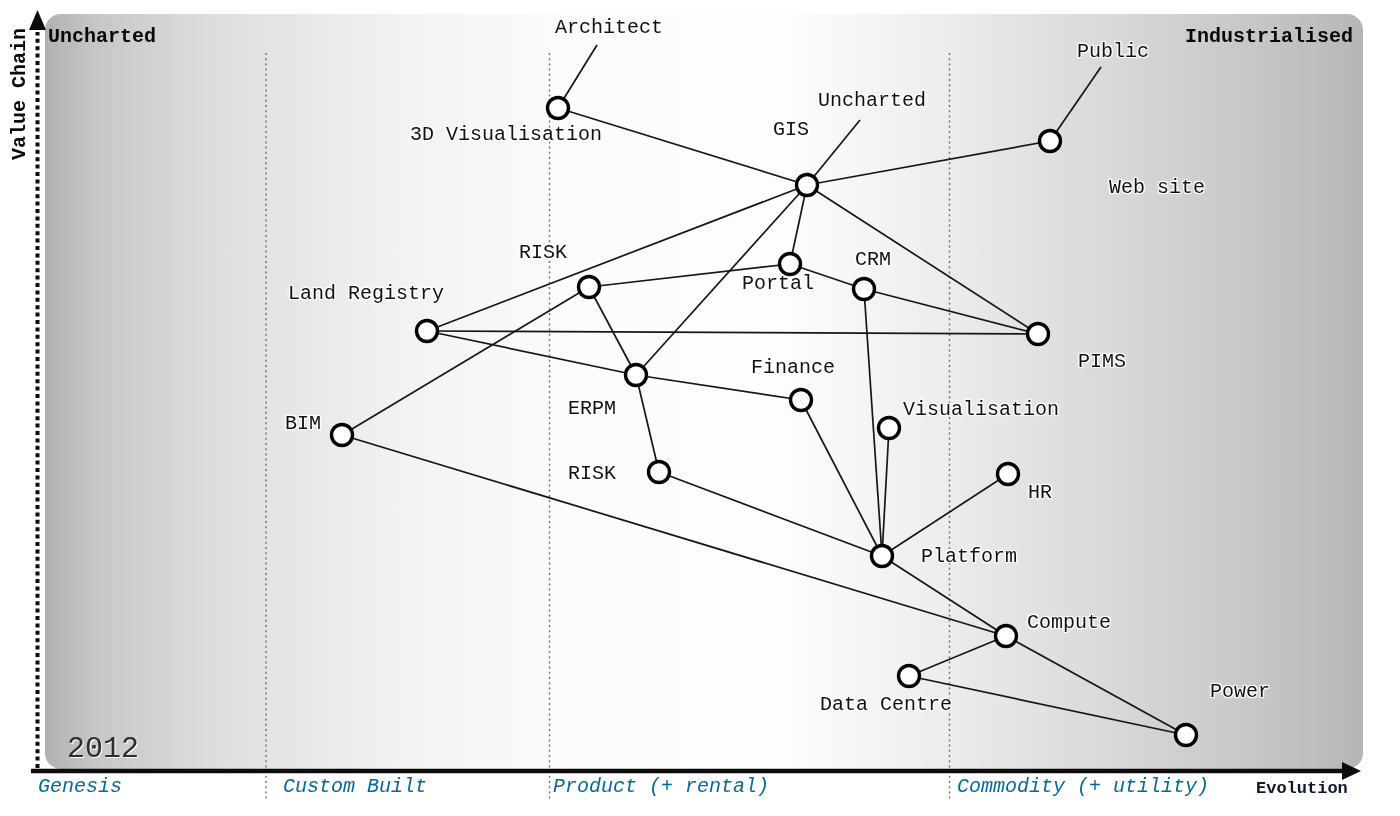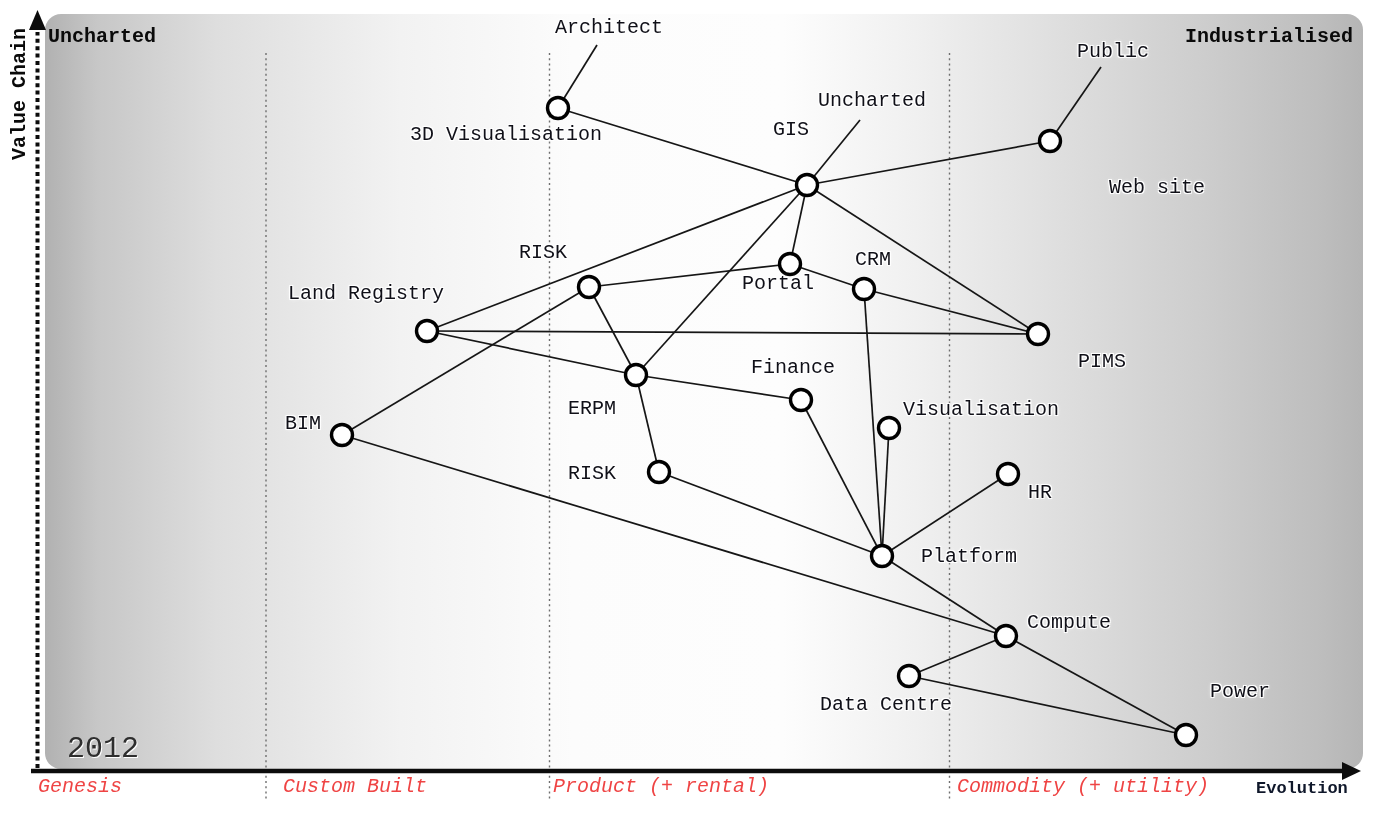--- a/index.html
+++ b/index.html
@@ -11,21 +11,21 @@
   svg#graph{position:absolute;left:0;top:0;width:1400px;height:816px;}
   .sep{stroke:#6e6e6e;stroke-width:1.4;stroke-dasharray:2 3.2;fill:none;}
   .edge{stroke:#161616;stroke-width:1.7;fill:none;}
   .node{fill:#ffffff;stroke:#000000;stroke-width:3.4;}
   .axis{stroke:#0c0c0c;stroke-width:4.5;fill:none;}
   .yaxis{stroke:#0c0c0c;stroke-width:4;stroke-dasharray:4 3.4;fill:none;}
   .arrow{fill:#0c0c0c;stroke:none;}
   .label{position:absolute;font-size:20px;line-height:22px;color:#101018;white-space:nowrap;
          text-shadow:-1px -1px 0 #fff,1px -1px 0 #fff,-1px 1px 0 #fff,1px 1px 0 #fff,0 0 4px #fff;}
   .corner{position:absolute;font-size:20px;line-height:22px;font-weight:bold;color:#0a0a0a;white-space:nowrap;}
-  .stage{position:absolute;font-size:20px;line-height:22px;font-style:italic;color:#ef4444;white-space:nowrap;}
+  .stage{position:absolute;font-size:20px;line-height:22px;font-style:italic;color:#0369a1;white-space:nowrap;}
   .evo{position:absolute;font-size:17px;font-weight:bold;color:#0f172a;white-space:nowrap;}
   #value-chain{position:absolute;left:8px;top:160px;transform:rotate(-90deg);transform-origin:0 0;
                font-size:20px;font-weight:bold;color:#0a0a0a;white-space:nowrap;}
   #year{position:absolute;left:46px;top:733px;font-size:30px;line-height:32px;color:#2e2e2e;
         text-shadow:1px 1px 0 #fff;margin-left:21px;}
 </style>
 </head>
 <body>
 
 <div id="canvas">

